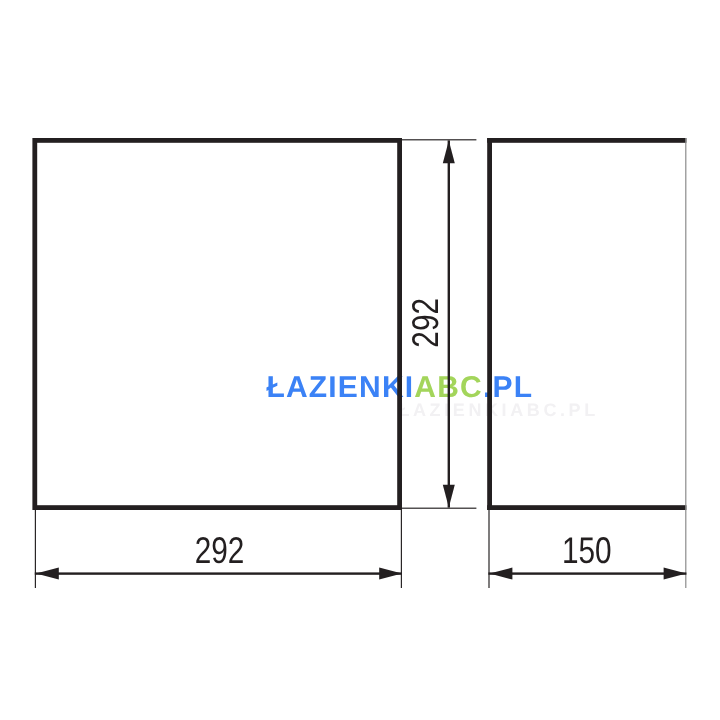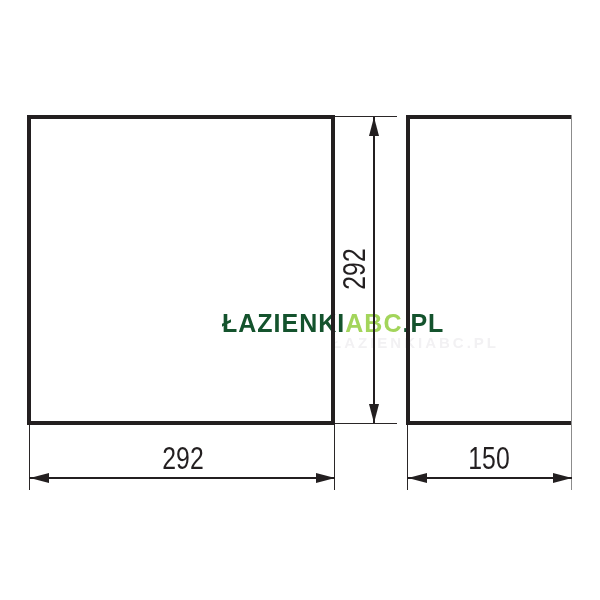--- a/index.html
+++ b/index.html
@@ -45,21 +45,21 @@
     white-space:nowrap;z-index:3;letter-spacing:0px;
   }
   .label-height{left:355px;top:269px;transform:translate(-50%,-50%) rotate(-90deg) scaleX(0.8);}
   .label-width-front{left:183px;top:459px;transform:translate(-50%,-50%) scaleX(0.8);}
   .label-width-side{left:489px;top:459px;transform:translate(-50%,-50%) scaleX(0.8);}
   
   .watermark-line1{
     position:absolute;left:222px;top:309px;z-index:1;
     font-size:25px;font-weight:700;letter-spacing:1px;white-space:nowrap;
   }
-  .wm-faint{color:#14532d;}
+  .wm-faint{color:#3b82f6;}
   .wm-brand{color:#a3d55b;}
   .watermark-line2{
     position:absolute;left:332px;top:334px;z-index:1;
     font-size:15px;font-weight:700;letter-spacing:3px;color:#f2f1f3;white-space:nowrap;
   }
 </style>
 </head>
 <body>
 
 <div class="canvas">

